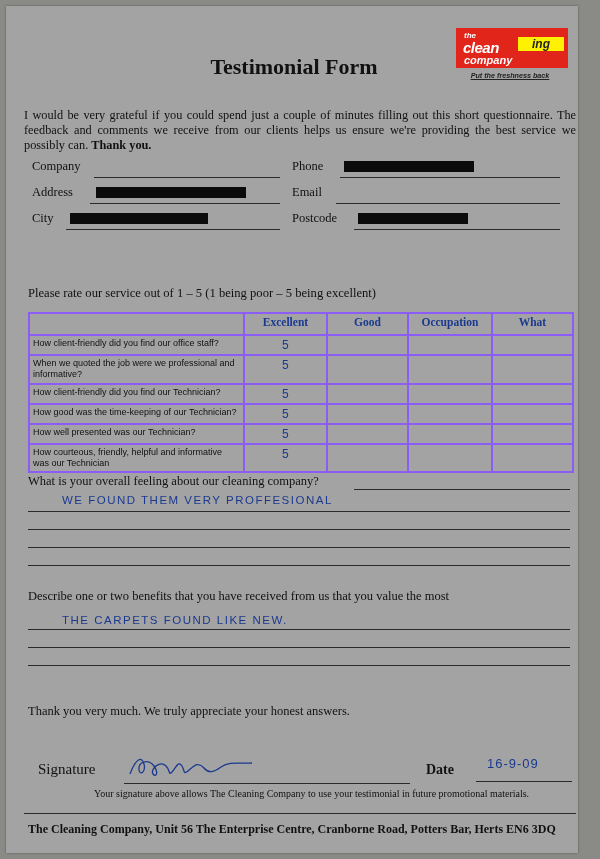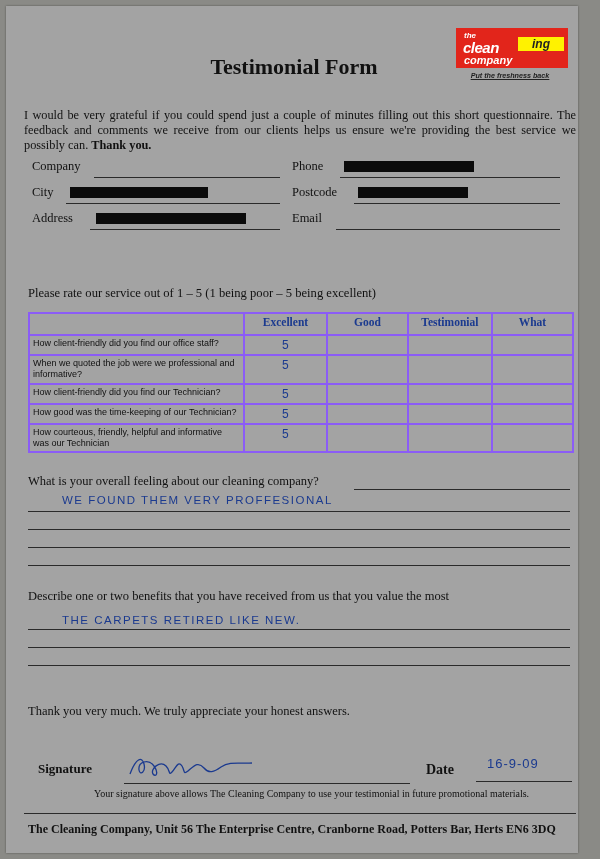--- a/index.html
+++ b/index.html
@@ -238,22 +238,22 @@
     left: 4px;
     top: 688px;
     font-size: 12.5px;
     color: #111;
   }
 
   .sig-label {
     position: absolute;
     left: 14px;
     top: 745px;
-    font-size: 13px;
-    font-weight: bold;
+    font-size: 15px;
+    font-weight: normal;
     color: #111;
   }
   .date-label {
     position: absolute;
     left: 402px;
     top: 746px;
     font-size: 14px;
     font-weight: bold;
     color: #111;
   }
@@ -327,48 +327,48 @@
       <div class="field-row">
         <span class="fld fld-label" style="left:4px;">Company</span>
         <span class="fld-line" style="left:66px; width:186px;"></span>
 
         <span class="fld fld-label" style="left:264px;">Phone</span>
         <span class="fld-line" style="left:312px; width:220px;"></span>
         <span class="redact" style="left:316px; top:5px; width:130px;"></span>
       </div>
 
       <div class="field-row">
+        <span class="fld fld-label" style="left:4px;">Address</span>
+        <span class="fld-line" style="left:62px; width:190px;"></span>
+        <span class="redact" style="left:68px; top:5px; width:150px;"></span>
+
+        <span class="fld fld-label" style="left:264px;">Email</span>
+        <span class="fld-line" style="left:308px; width:224px;"></span>
+      </div>
+
+      <div class="field-row">
         <span class="fld fld-label" style="left:4px;">City</span>
         <span class="fld-line" style="left:38px; width:214px;"></span>
         <span class="redact" style="left:42px; top:5px; width:138px;"></span>
 
         <span class="fld fld-label" style="left:264px;">Postcode</span>
         <span class="fld-line" style="left:326px; width:206px;"></span>
         <span class="redact" style="left:330px; top:5px; width:110px;"></span>
-      </div>
-
-      <div class="field-row">
-        <span class="fld fld-label" style="left:4px;">Address</span>
-        <span class="fld-line" style="left:62px; width:190px;"></span>
-        <span class="redact" style="left:68px; top:5px; width:150px;"></span>
-
-        <span class="fld fld-label" style="left:264px;">Email</span>
-        <span class="fld-line" style="left:308px; width:224px;"></span>
       </div>
     </div>
 
     <div class="rate-head">Please rate our service out of 1 – 5   (1 being poor – 5 being excellent)</div>
 
     <table class="rate">
       <tbody>
           <tr>
         <th class="hdr-blank" style="width:224px;"></th>
         <th>Excellent</th>
         <th>Good</th>
-        <th>Testimonial</th>
+        <th>Occupation</th>
         <th>What</th>
       </tr>
       <tr>
         <td class="q">How client-friendly did you find our office staff?</td>
         <td class="mark">5</td>
         <td class="blank"></td>
         <td class="blank"></td>
         <td class="blank"></td>
       </tr>
       <tr>
@@ -380,20 +380,27 @@
       </tr>
       <tr>
         <td class="q">How client-friendly did you find our Technician?</td>
         <td class="mark">5</td>
         <td class="blank"></td>
         <td class="blank"></td>
         <td class="blank"></td>
       </tr>
       <tr>
         <td class="q">How good was the time-keeping of our Technician?</td>
+        <td class="mark">5</td>
+        <td class="blank"></td>
+        <td class="blank"></td>
+        <td class="blank"></td>
+      </tr>
+      <tr>
+        <td class="q">How well presented was our Technician?</td>
         <td class="mark">5</td>
         <td class="blank"></td>
         <td class="blank"></td>
         <td class="blank"></td>
       </tr>
       <tr>
         <td class="q">How courteous, friendly, helpful and informative was our Technician</td>
         <td class="mark">5</td>
         <td class="blank"></td>
         <td class="blank"></td>
@@ -404,21 +411,21 @@
 
     <div class="q-open" style="top:458px;">What is your overall feeling about our cleaning company?</div>
     <div class="rule" style="left:330px; top:472px; width:216px;"></div>
     <div class="answer" style="left:38px; top:478px;">WE FOUND THEM VERY PROFFESIONAL</div>
     <div class="rule" style="left:4px; top:494px; width:542px;"></div>
     <div class="rule" style="left:4px; top:512px; width:542px;"></div>
     <div class="rule" style="left:4px; top:530px; width:542px;"></div>
     <div class="rule" style="left:4px; top:548px; width:542px;"></div>
 
     <div class="q-open" style="top:573px;">Describe one or two benefits that you have received from us that you value the most</div>
-    <div class="answer" style="left:38px; top:598px;">THE CARPETS RETIRED LIKE NEW.</div>
+    <div class="answer" style="left:38px; top:598px;">THE CARPETS FOUND LIKE NEW.</div>
     <div class="rule" style="left:4px; top:612px; width:542px;"></div>
     <div class="rule" style="left:4px; top:630px; width:542px;"></div>
     <div class="rule" style="left:4px; top:648px; width:542px;"></div>
 
     <div class="thanks">Thank you very much.  We truly appreciate your honest answers.</div>
 
     <div class="sig-label">Signature</div>
     <div class="rule" style="left:100px; top:766px; width:286px;"></div>
     <svg class="sig-ink" viewBox="0 0 130 28">
       <path d="M4 22 C10 6, 16 4, 18 12 C20 20, 14 24, 13 18 C12 10, 22 6, 28 14 C33 21, 30 26, 27 22 C24 17, 34 8, 40 14 C45 19, 42 24, 46 20 C50 16, 52 8, 56 14 C59 19, 57 23, 62 19 C68 14, 72 9, 78 16 C83 22, 88 20, 95 15 C104 9, 114 12, 126 11" fill="none" stroke="#1b3a8f" stroke-width="1.3"></path>

